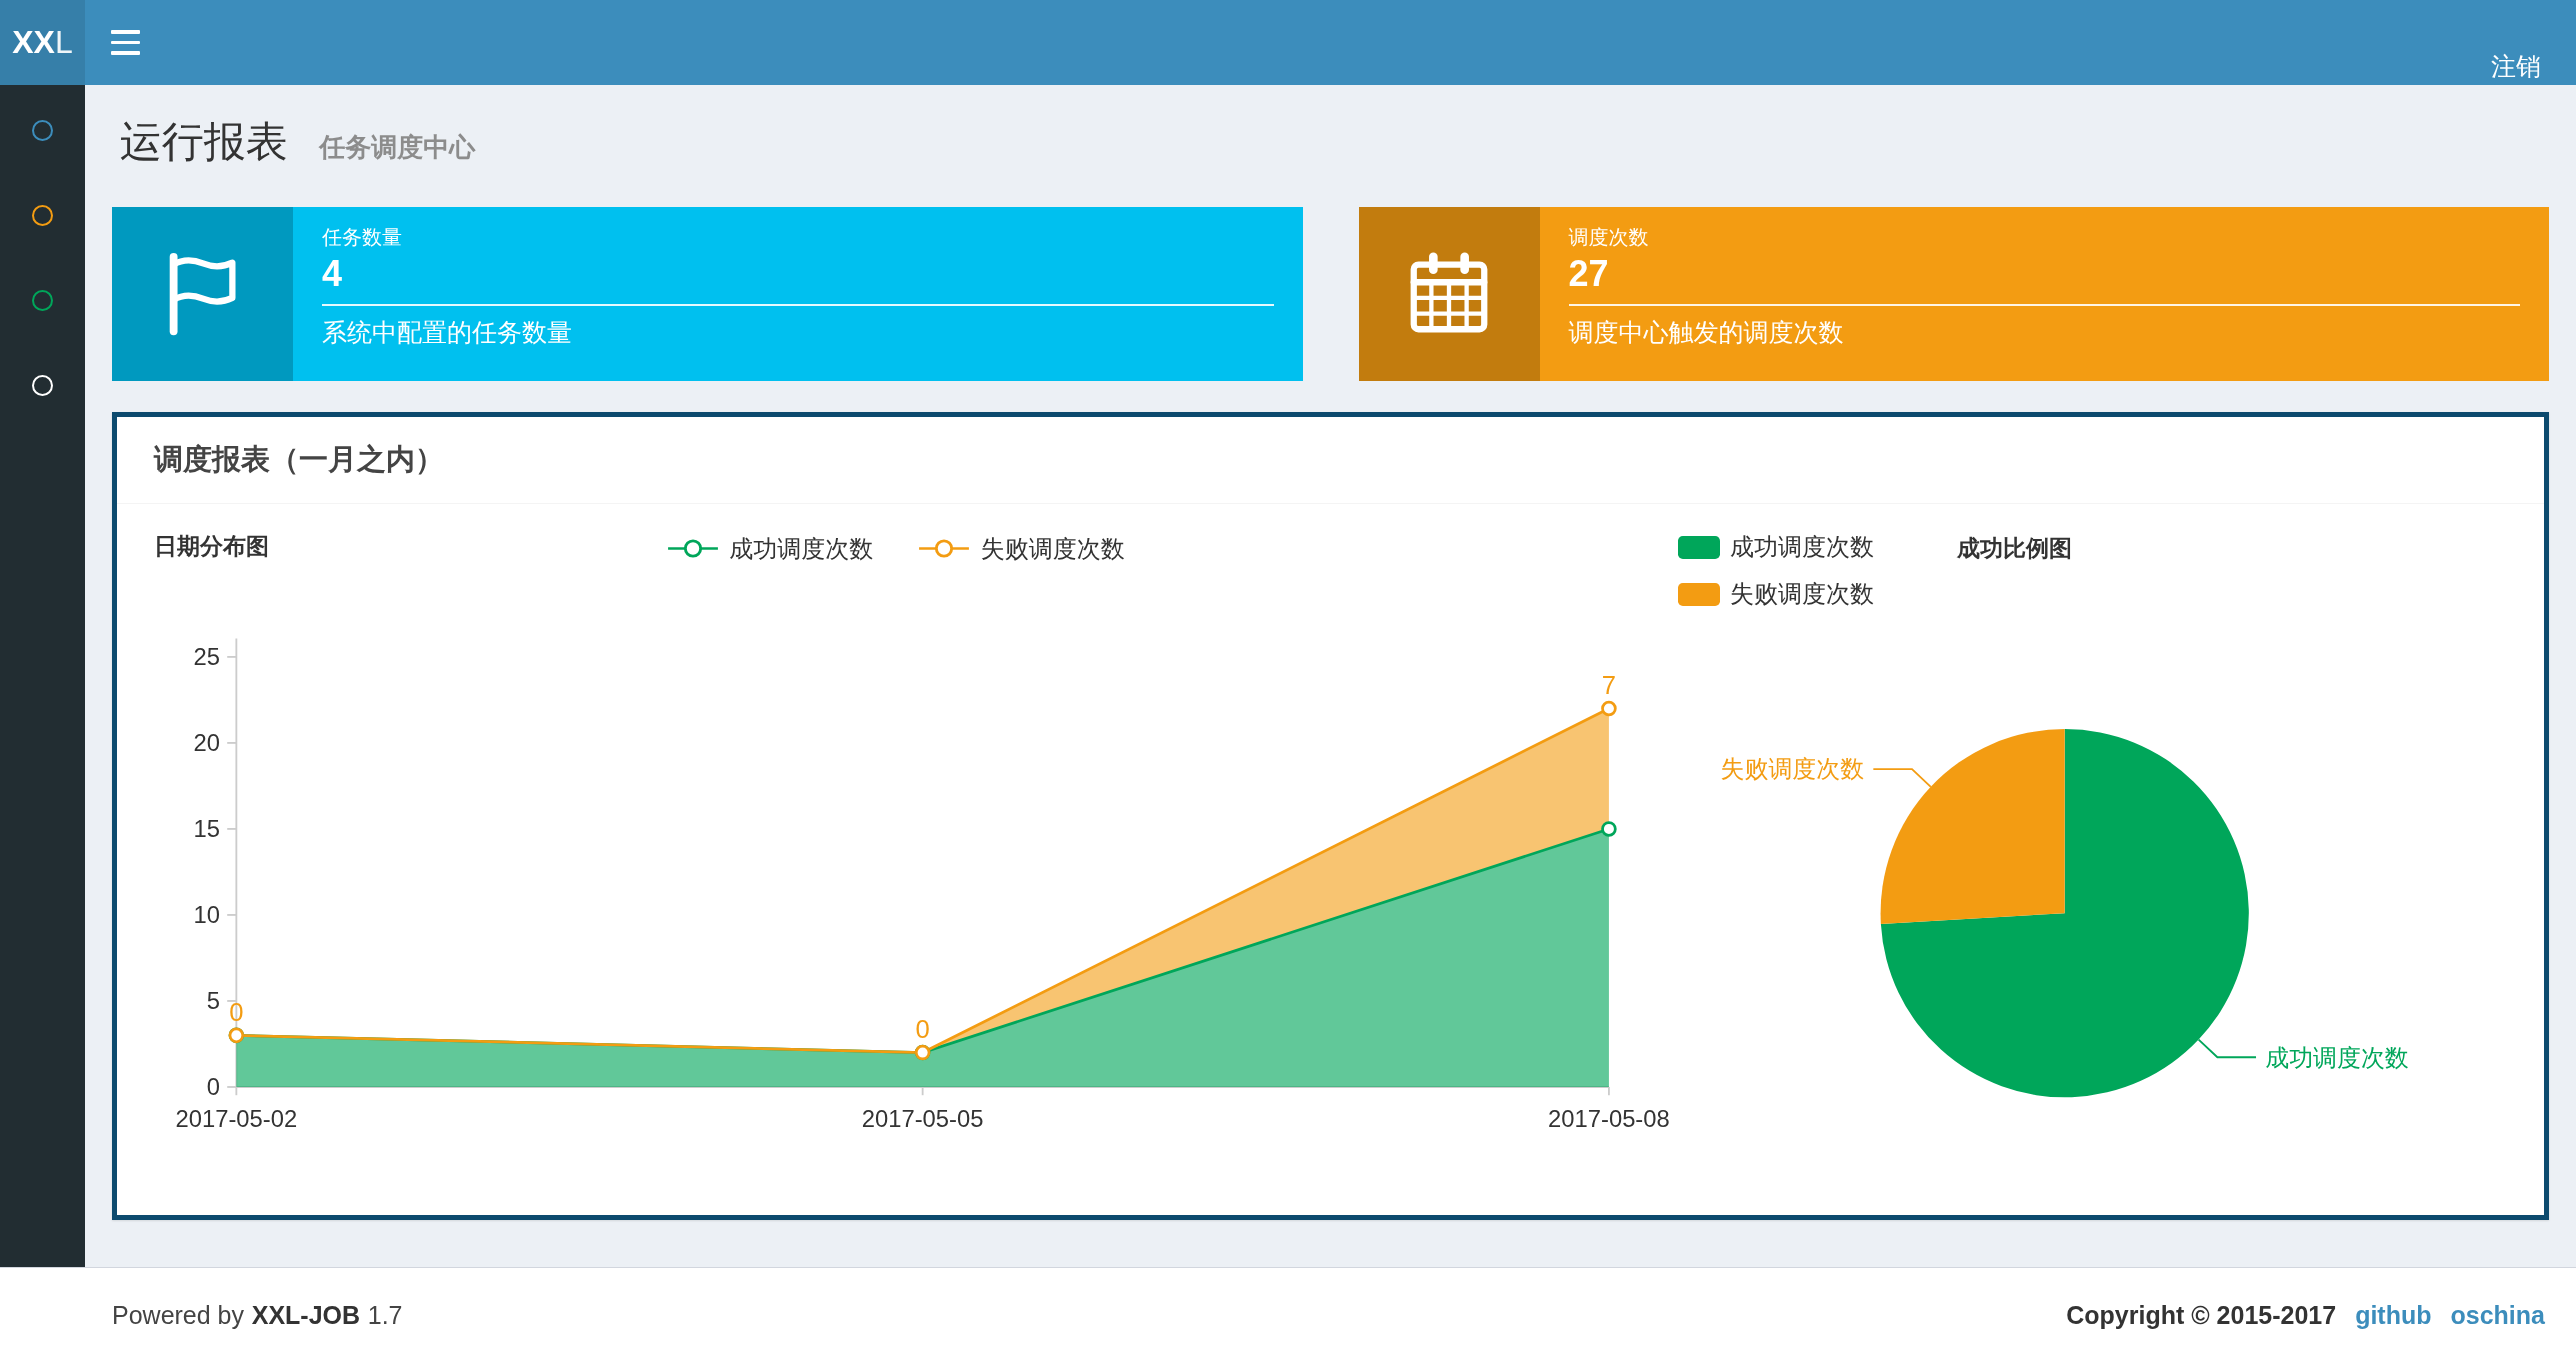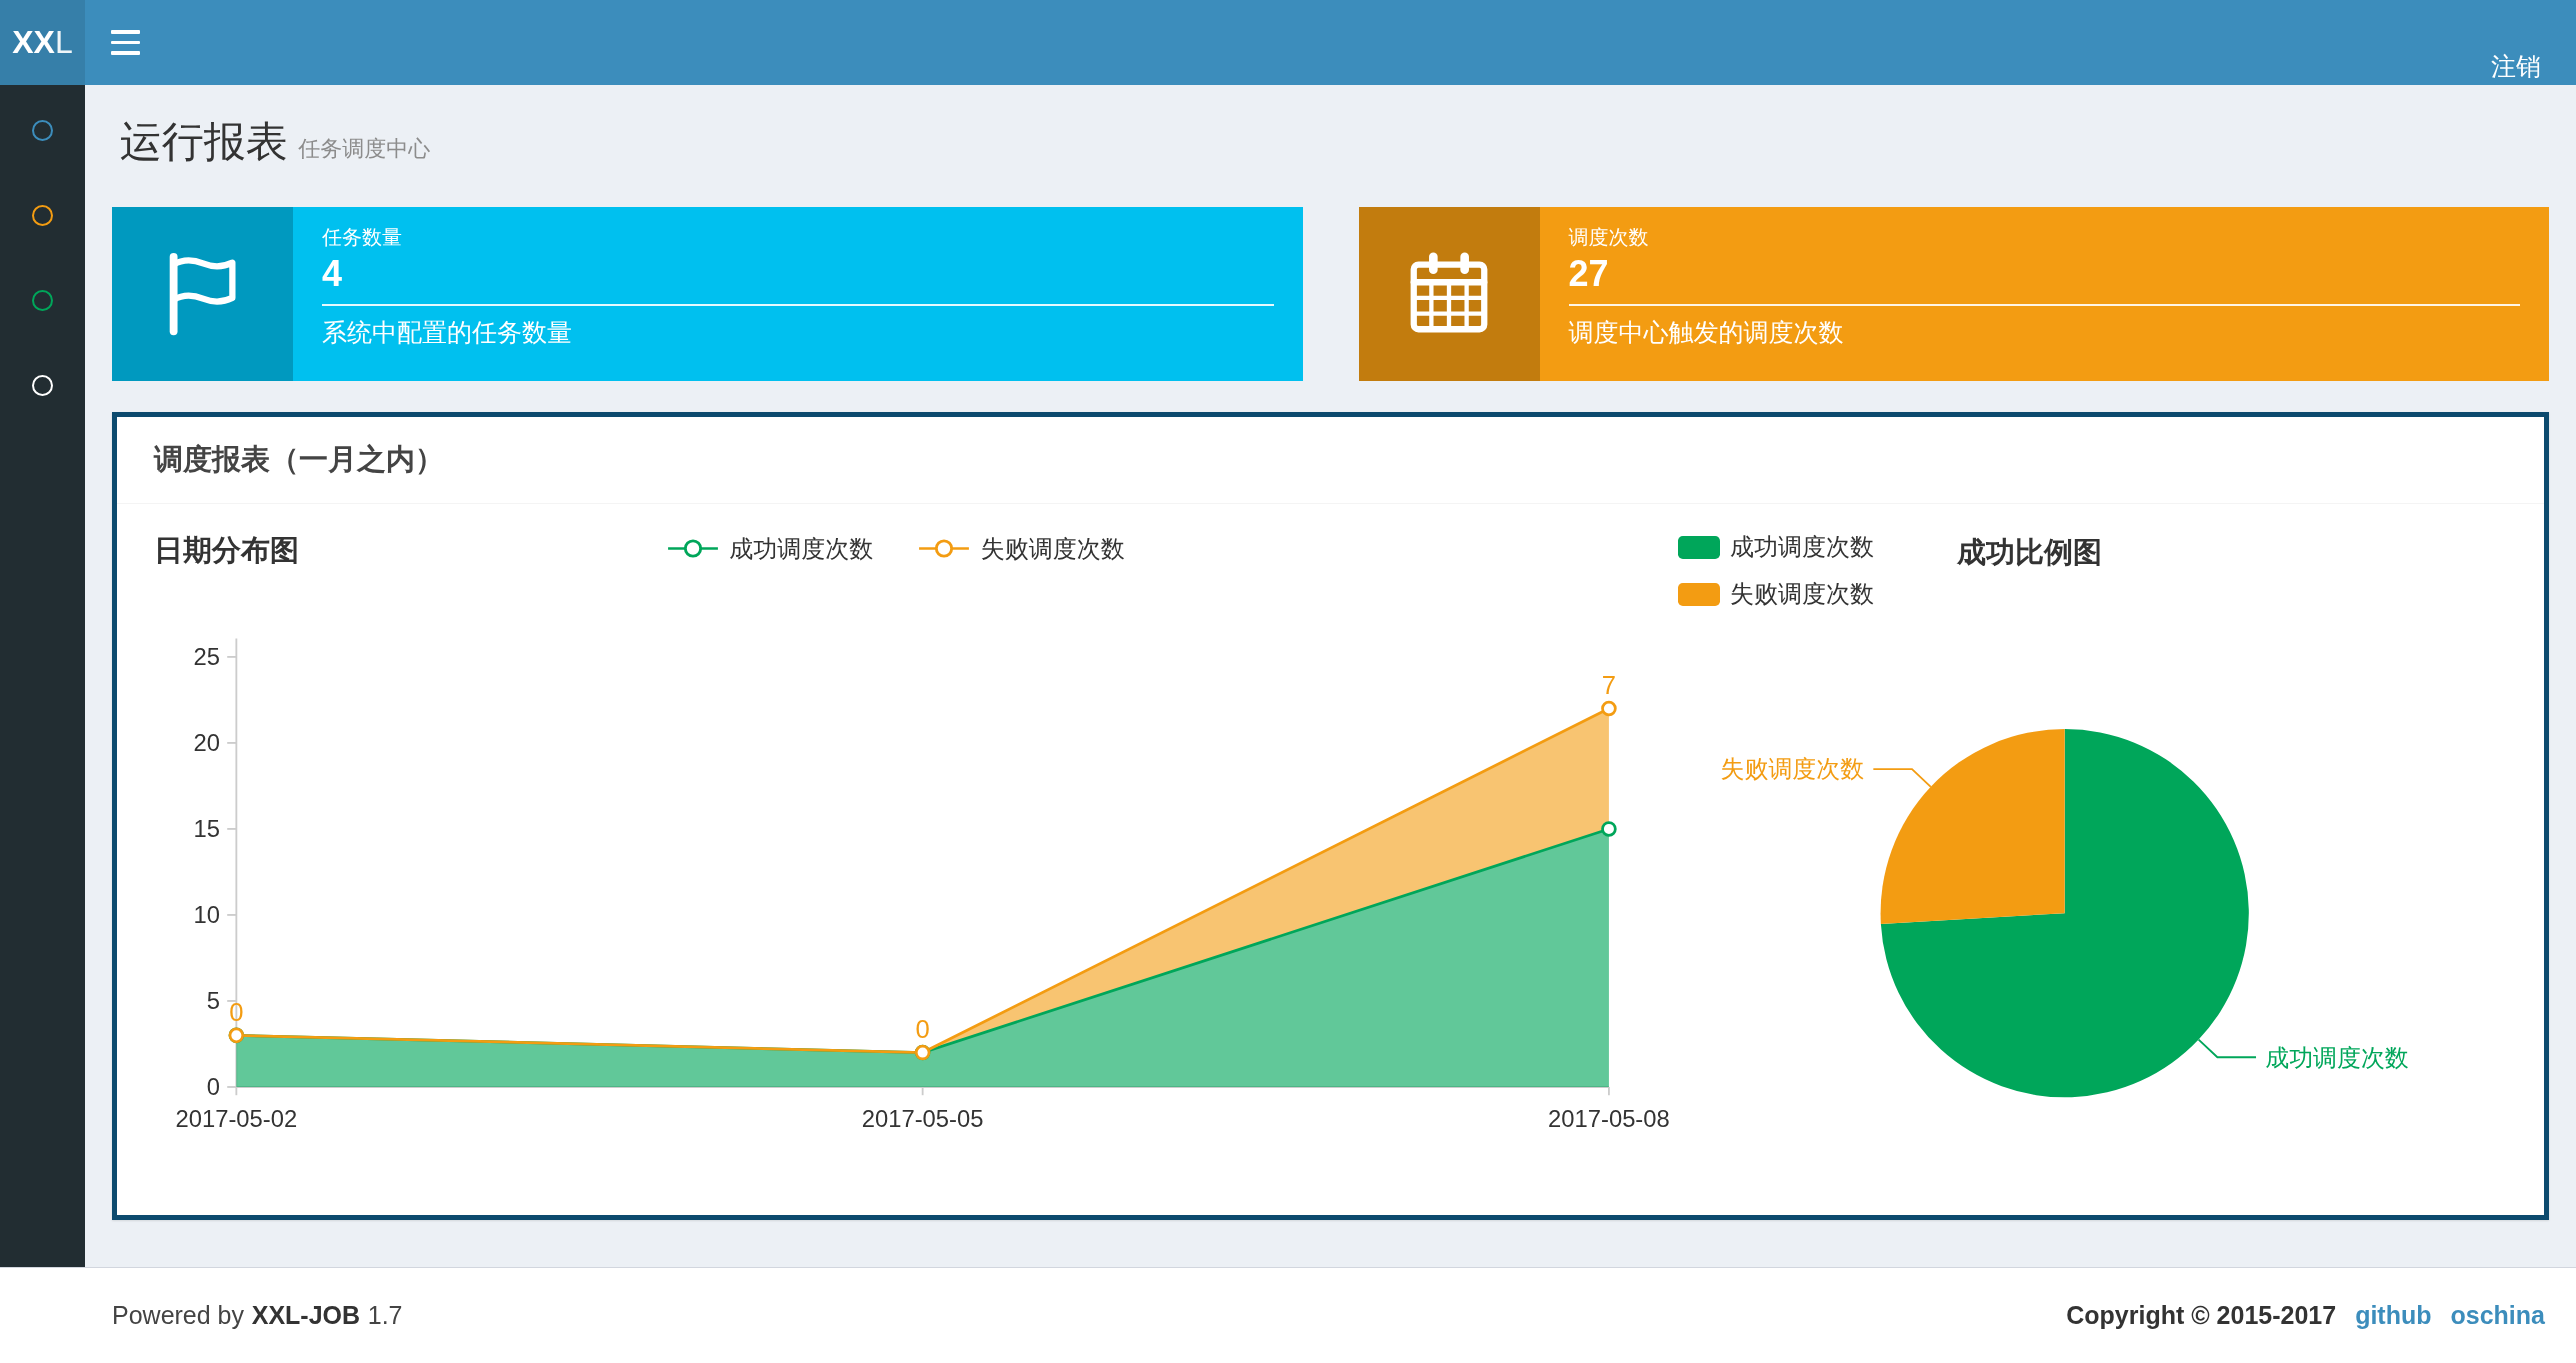--- a/index.html
+++ b/index.html
@@ -18,41 +18,41 @@
   .logout{color:#fff;font-size:25px;display:flex;align-items:center;padding:0 35px;cursor:pointer;text-decoration:none;margin-top:47px;}
 
   
   .main-row{flex:1;display:flex;min-height:0;}
   .sidebar{flex:0 0 85px;background:#222d32;display:flex;flex-direction:column;align-items:center;padding-top:35px;gap:64px;}
   .sidebar .dot{width:21px;height:21px;border-radius:50%;border:2.9px solid #fff;cursor:pointer;}
 
   .content{flex:1;padding:0 27px 19px;min-width:0;}
   .page-header{padding:29px 7.7px 0;}
   .page-header h1{display:inline;font-size:42px;font-weight:500;color:#333;}
-  .page-header small{font-size:22px;color:#8c8c8c;margin-left:6px;font-weight:400;}
+  .page-header small{font-size:26px;color:#8c8c8c;margin-left:27px;font-weight:700;}
 
   
   .info-row{display:flex;gap:56px;margin-top:37px;}
   .info-box{flex:1;height:174px;display:flex;color:#fff;overflow:hidden;}
   .ib-icon{flex:0 0 181px;background:rgba(0,0,0,0.2);display:flex;align-items:center;justify-content:center;}
   .ib-icon svg{width:94px;height:94px;}
   .ib-body{flex:1;padding:17.4px 29px 11.6px;display:flex;flex-direction:column;}
   .ib-title{font-size:20px;}
   .ib-value{font-size:36px;font-weight:700;margin-top:1.9px;}
   .ib-rule{height:1.9px;background:rgba(255,255,255,0.9);margin:8.7px 0 10.6px;}
   .ib-desc{font-size:25px;}
 
   
   .panel{background:#fff;margin-top:31px;border:5px solid #0c4a6e;box-shadow:0 1px 1.9px rgba(0,0,0,0.1);}
   .panel-title{padding:23px 37px;font-size:29px;font-weight:700;color:#444;border-bottom:1px solid #f4f4f4;}
   .panel-body{display:flex;padding:27px 37px 46px;}
 
   .line-box{flex:0 0 63%;min-width:0;}
   .chart-head{position:relative;height:46px;}
-  .chart-title{font-size:29px;font-weight:700;color:#333;}
+  .chart-title{font-size:23px;font-weight:700;color:#333;}
   .line-legend{position:absolute;top:1.9px;left:0;right:0;display:flex;justify-content:center;gap:44px;}
   .legend-item{display:flex;align-items:center;gap:9.6px;font-size:24px;color:#333;cursor:pointer;}
   .swatch{width:42px;height:23px;border-radius:4.8px;display:inline-block;}
   #lineChart{width:100%;display:block;margin-top:25px;overflow:visible;}
 
   .pie-box{flex:1;margin-left:42px;min-width:0;}
   .pie-top{display:flex;align-items:flex-start;}
   .pie-legend{display:flex;flex-direction:column;gap:15.4px;}
   .pie-title{margin-left:83px;margin-top:1.9px;}
   #pieChart{width:100%;display:block;margin-top:27px;overflow:visible;}

